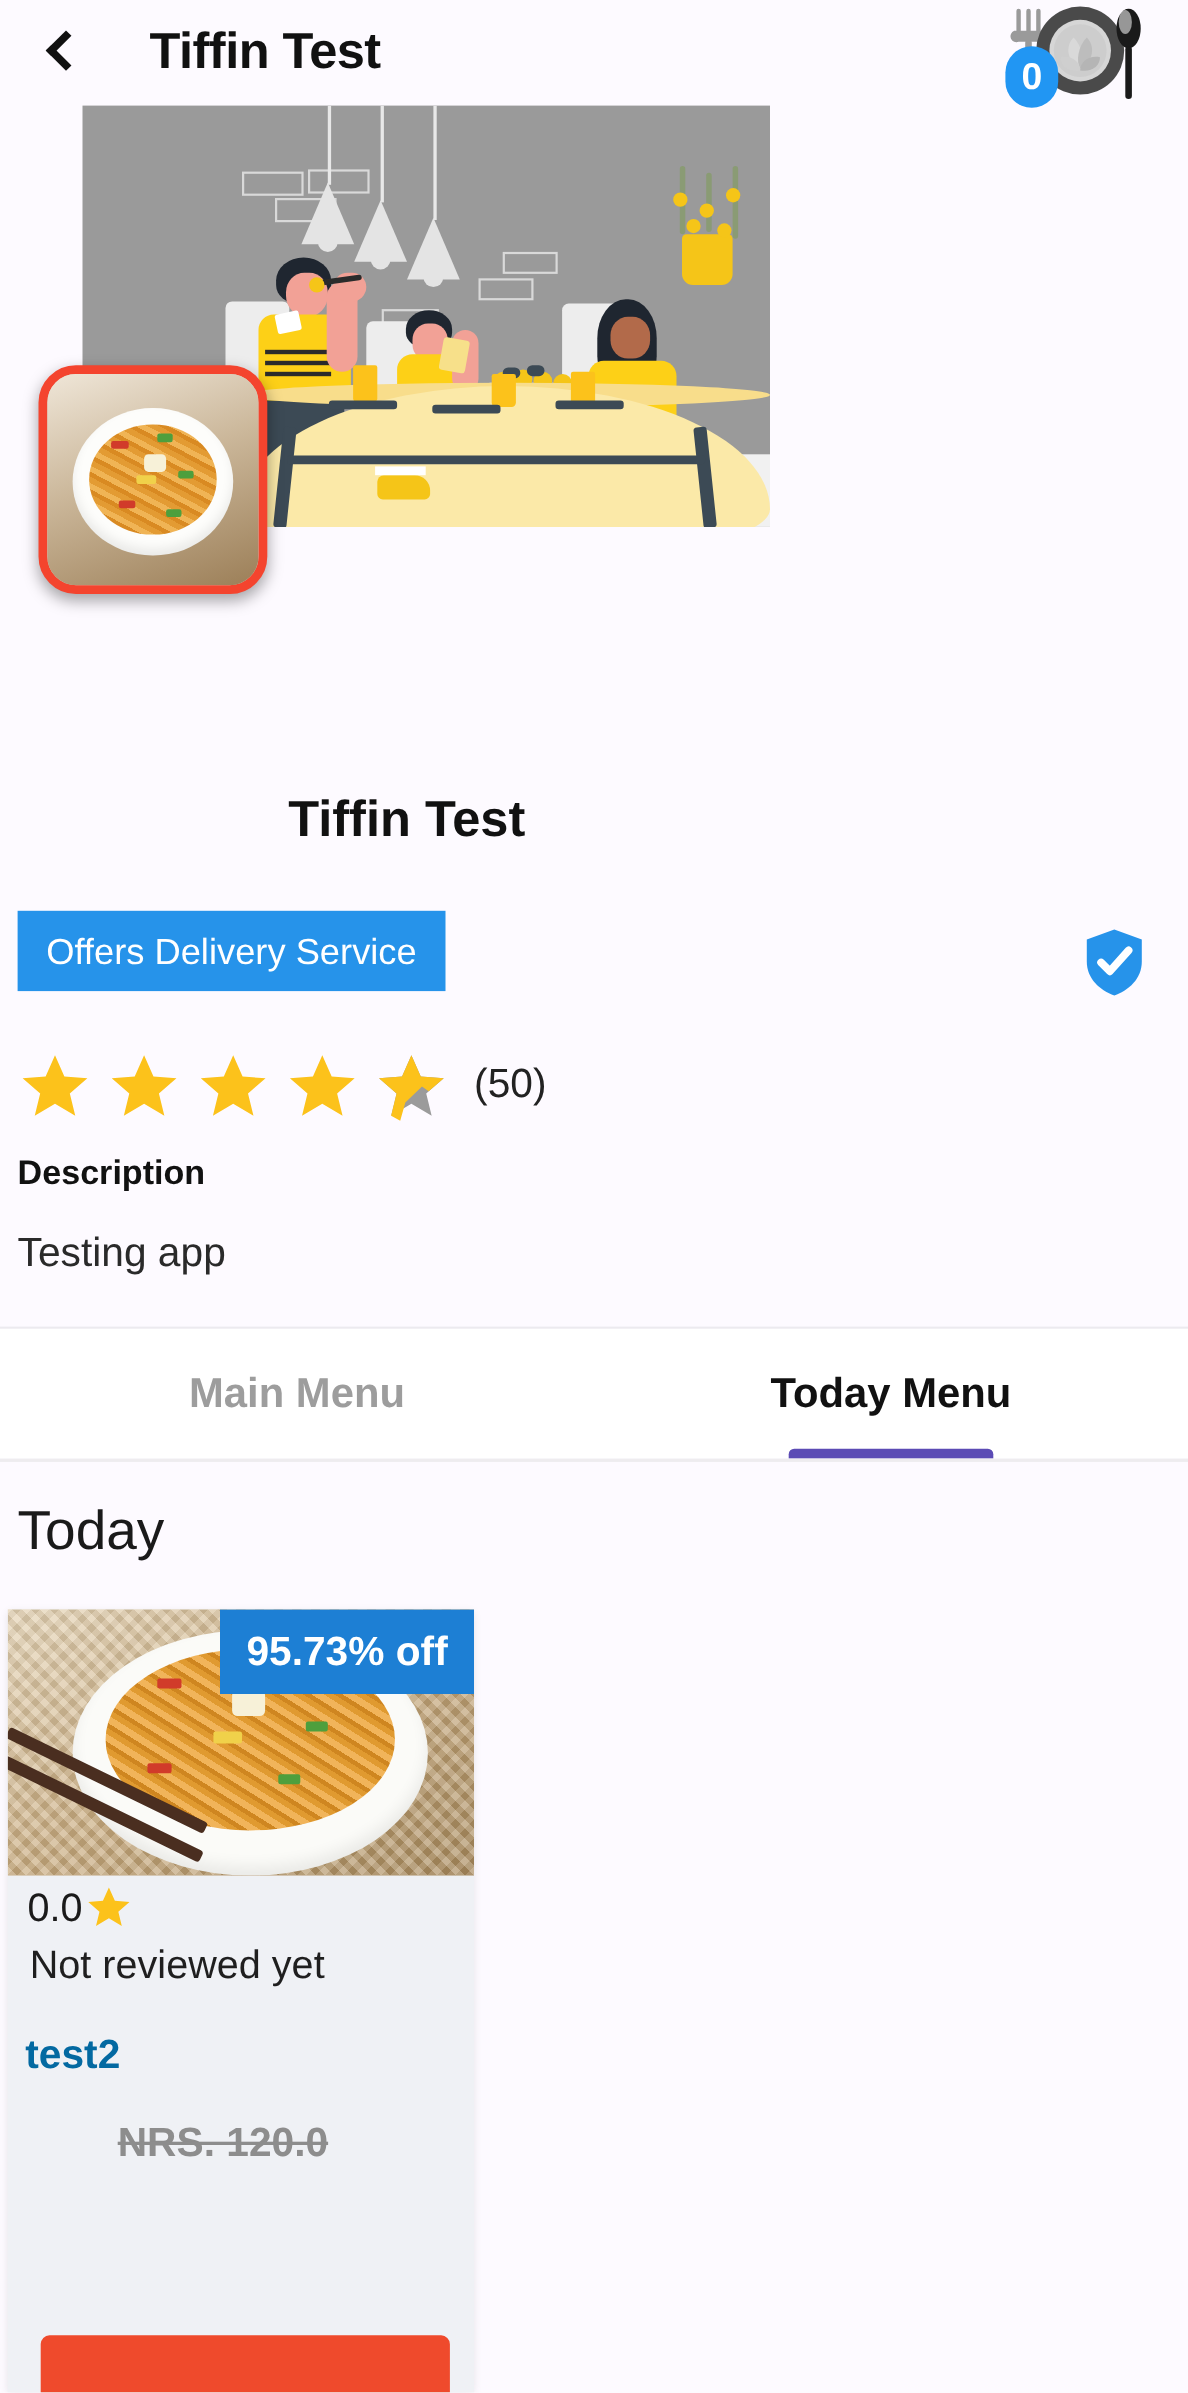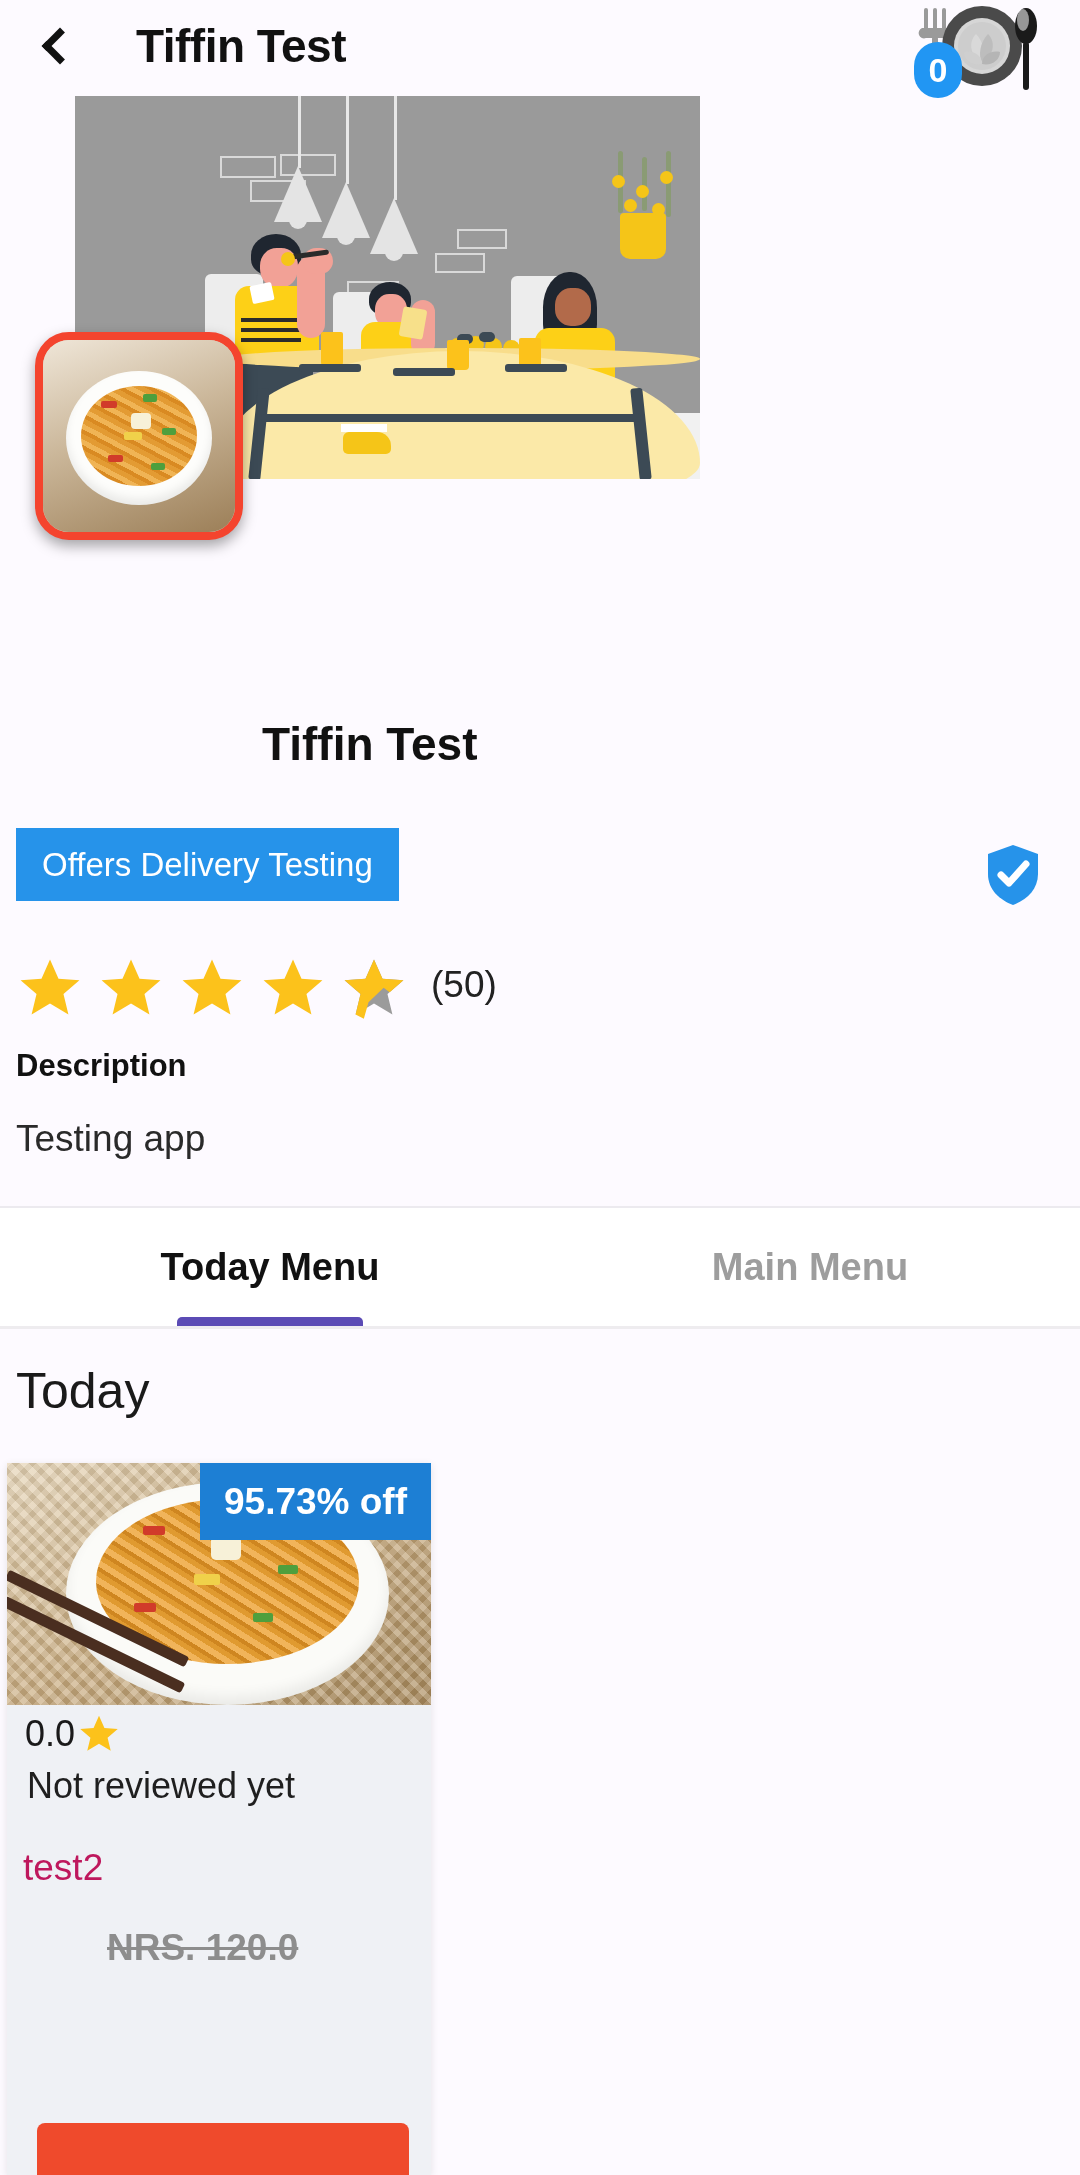--- a/index.html
+++ b/index.html
@@ -303,21 +303,21 @@
     padding:22px 0 0 18px;
     font-size:36px; color:#1a1a1a;
   }
   .star-small { width:44px; height:42px; margin-left:2px; }
   .card-notrev {
     padding:10px 0 0 20px;
     font-size:36px; color:#1f1f1f;
   }
   .card-name {
     padding:40px 0 0 16px;
-    font-size:37px; font-weight:normal; color:#be185d;
+    font-size:37px; font-weight:bold; color:#0369a1;
   }
   .price-row {
     display:flex; align-items:baseline;
     padding:38px 0 0 18px;
   }
   .price-new { font-size:37px; font-weight:bold; color:#111; }
   .price-old {
     font-size:37px; font-weight:bold; color:#8d8d8d;
     text-decoration:line-through;
     margin-left:82px;
@@ -470,21 +470,21 @@
       <div class="veg" style="left:34%; top:60%; width:15px; height:7px; background:#d13b2a;"></div>
       <div class="veg" style="left:56%; top:64%; width:14px; height:7px; background:#4e9f3d;"></div>
       <div class="veg" style="left:46%; top:38%; width:20px; height:16px; background:#f7f1d8; border-radius:4px;"></div>
     </div>
   </div>
 </div>
 
 <div class="resto-name">Tiffin Test</div>
 
 <div class="badge-row">
-  <div class="delivery-badge">Offers Delivery Testing</div>
+  <div class="delivery-badge">Offers Delivery Service</div>
   <div class="shield">
     <svg width="54" height="62" viewBox="0 0 54 62">
       <path d="M27 1 L52 10 V30 C52 46 40 56 27 61 C14 56 2 46 2 30 V10 Z" fill="#2693ea"></path>
       <path d="M15 31 L23 39 L40 20" stroke="#ffffff" stroke-width="7" fill="none" stroke-linecap="round" stroke-linejoin="round"></path>
     </svg>
   </div>
 </div>
 
 <div class="stars-row">
   <svg class="star-big" viewBox="0 0 24 24">
@@ -504,26 +504,26 @@
       <path fill="#fcc21b" d="M12 1.6l3.1 7.0 7.6.6-5.0 4.3 -2.2 -1.6 -5.5 5.3 -1.7 6.0 L5.3 21.6l1.8-7.4L1.3 9.2l7.6-.6z"></path>
     </svg>
   <span class="rating-count">(50)</span>
 </div>
 
 <div class="desc-title">Description</div>
 <div class="desc-body">Testing app</div>
 <div class="sec-divider"></div>
 
 <div class="tabs">
+  <div class="tab inactive">
+    <span>Main Menu</span>
+  </div>
   <div class="tab active">
     <span>Today Menu</span>
     <span class="tab-indicator"></span>
-  </div>
-  <div class="tab inactive">
-    <span>Main Menu</span>
   </div>
 </div>
 <div class="tabs-bottom"></div>
 
 <div class="section-title">Today</div>
 
 <div class="food-card">
   <div class="food-img">
     <div class="weave"></div>
     <div class="card-plate"></div>

